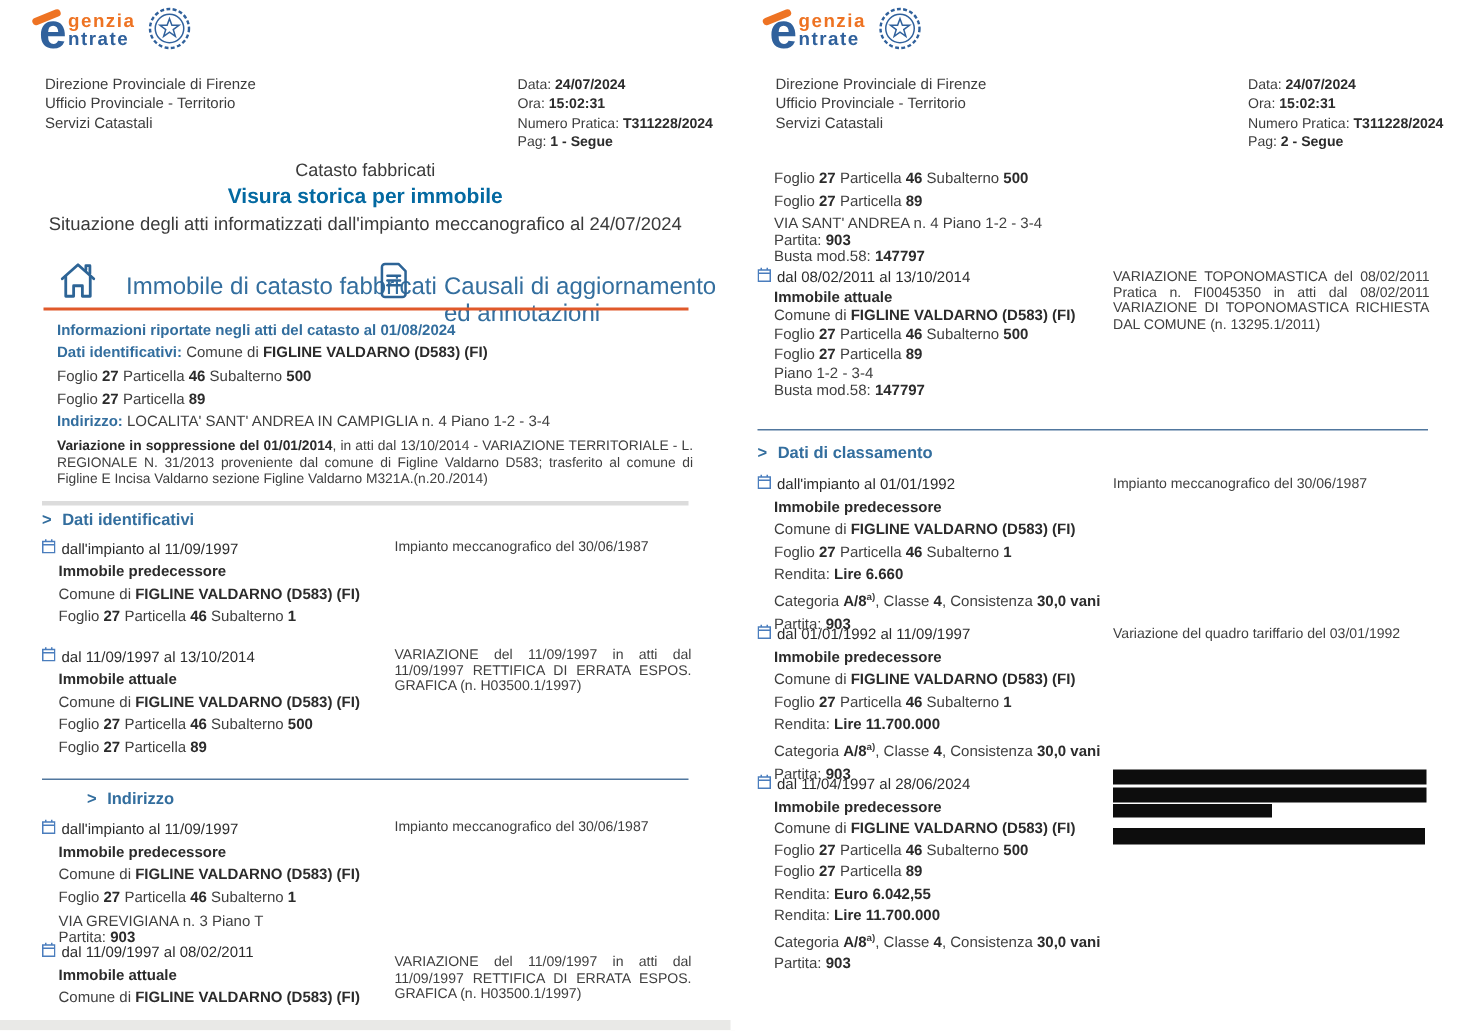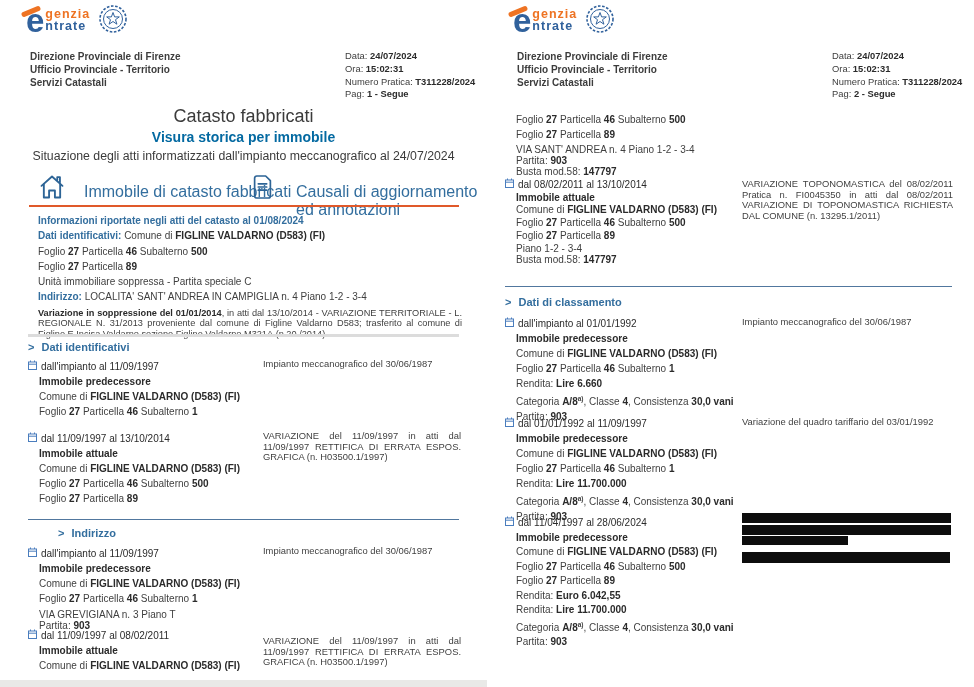--- a/index.html
+++ b/index.html
@@ -19,27 +19,27 @@
 
   
   .logo{position:absolute;left:26px;top:6px;display:flex;align-items:flex-start;}
   .logo-e{position:relative;font-weight:bold;font-size:33px;line-height:30px;color:var(--logo-blue);}
   .logo-swoosh{position:absolute;left:-5px;top:3px;width:20px;height:5px;background:var(--logo-orange);transform:rotate(-22deg);border-radius:3px;}
   .logo-words{display:flex;flex-direction:column;margin-left:1px;margin-top:2px;}
   .lw1{color:var(--logo-orange);font-weight:bold;font-size:12.5px;line-height:12px;letter-spacing:1px;}
   .lw2{color:var(--logo-blue);font-weight:bold;font-size:12.5px;line-height:13px;letter-spacing:1px;}
   .emblem{margin-left:8px;margin-top:-2px;}
   .emblem circle,.emblem path{stroke:var(--logo-blue);fill:none;}
-  .office{position:absolute;left:30px;top:50px;font-weight:bold;font-size:10px;line-height:13px;color:#3d3d3d;}
+  .office{position:absolute;left:30px;top:50px;font-weight:normal;font-size:10px;line-height:13px;color:#3d3d3d;}
   .meta{position:absolute;left:345px;top:50px;font-size:9.4px;line-height:12.8px;color:#3d3d3d;}
   .meta b{color:#2b2b2b;}
 
   
   .titleblock{position:absolute;left:0;top:106px;width:487px;text-align:center;color:#3b3b3b;}
-  .kicker{font-size:18px;}
+  .kicker{font-size:12px;}
   .maintitle{font-size:14px;font-weight:bold;color:#0369a1;margin-top:2px;}
   .subtitle{font-size:12.3px;margin-top:4px;}
 
   
   .tabicon{position:absolute;}
   .tabicon path,.tabicon rect,.tabicon line{stroke:#2d6496;fill:none;stroke-width:1.6;stroke-linejoin:round;stroke-linecap:round;}
   .tablabel{position:absolute;font-weight:normal;font-size:16px;color:var(--blue);}
   .rule-orange{position:absolute;left:29px;top:205px;width:430px;height:2px;background:var(--orange);}
 
   
@@ -138,21 +138,20 @@
     </svg>
     <div class="tablabel" style="left:296px;top:183px;">Causali di aggiornamento ed annotazioni</div>
 
     <div class="rule-orange"></div>
 
     <div class="info">
       <div class="il"><span class="lbl">Informazioni riportate negli atti del catasto al 01/08/2024</span></div>
       <div class="il"><span class="lbl">Dati identificativi: </span><span>Comune di </span><b>FIGLINE VALDARNO (D583) (FI)</b></div>
       <div class="il"><span>Foglio </span><b>27</b><span> Particella </span><b>46</b><span> Subalterno </span><b>500</b></div>
       <div class="il"><span>Foglio </span><b>27</b><span> Particella </span><b>89</b></div>
-      <div class="il"><span>Unità immobiliare soppressa - Partita speciale C</span></div>
       <div class="il"><span class="lbl">Indirizzo: </span><span>LOCALITA' SANT' ANDREA IN CAMPIGLIA n. 4 Piano 1-2 - 3-4</span></div>
       <div class="par"><b>Variazione in soppressione del 01/01/2014</b><span>, in atti dal 13/10/2014 - VARIAZIONE TERRITORIALE - L. REGIONALE N. 31/2013 proveniente dal comune di Figline Valdarno D583; trasferito al comune di Figline E Incisa Valdarno sezione Figline Valdarno M321A.(n.20./2014)</span></div>
     </div>
 
     <div class="divgrey" style="top:334px;"></div>
 
     <div class="sect" style="left:28px;top:341px;">
       <span class="ar">&gt;</span><span>Dati identificativi</span>
     </div>
 

